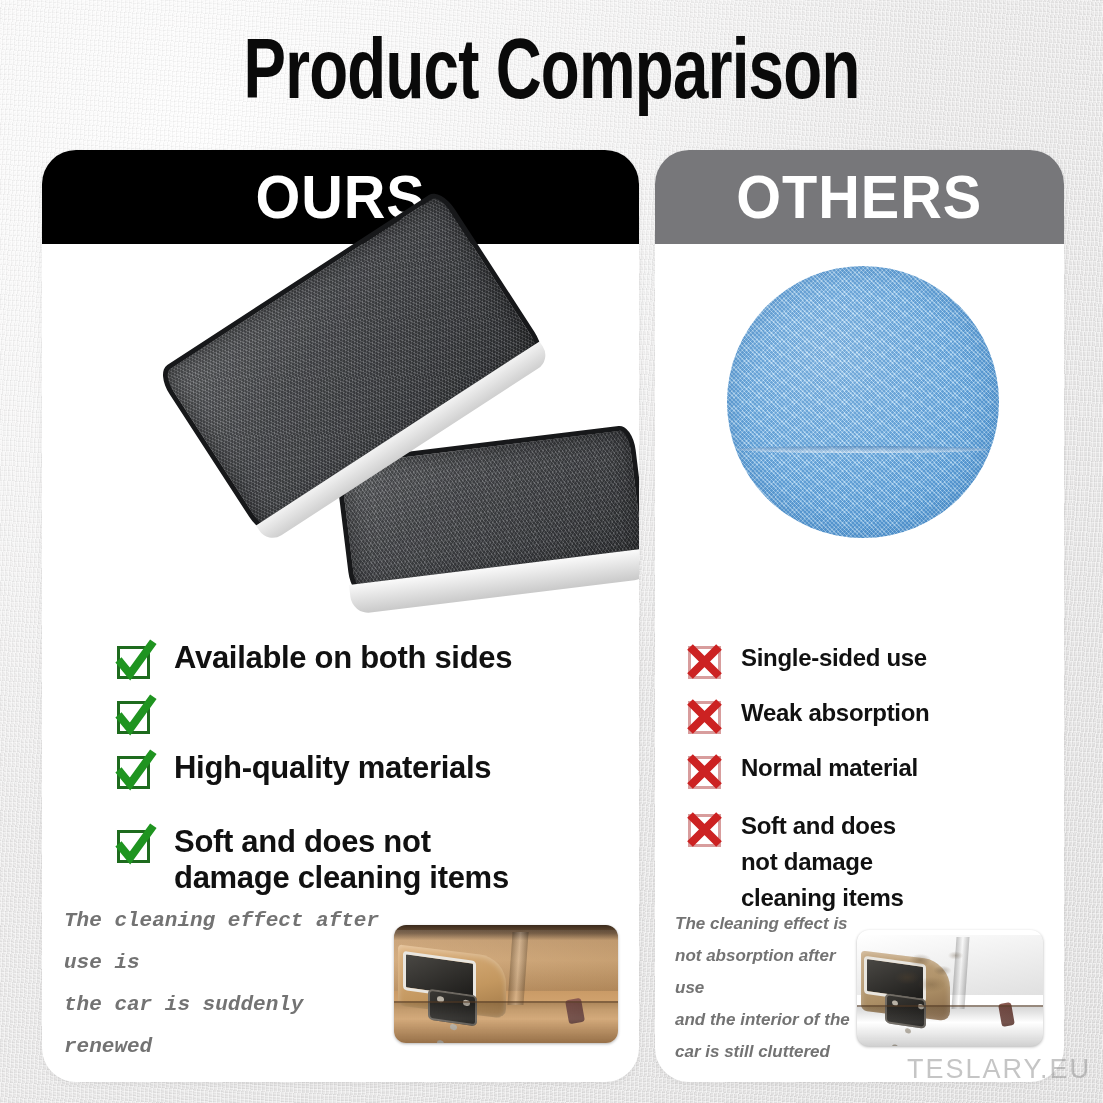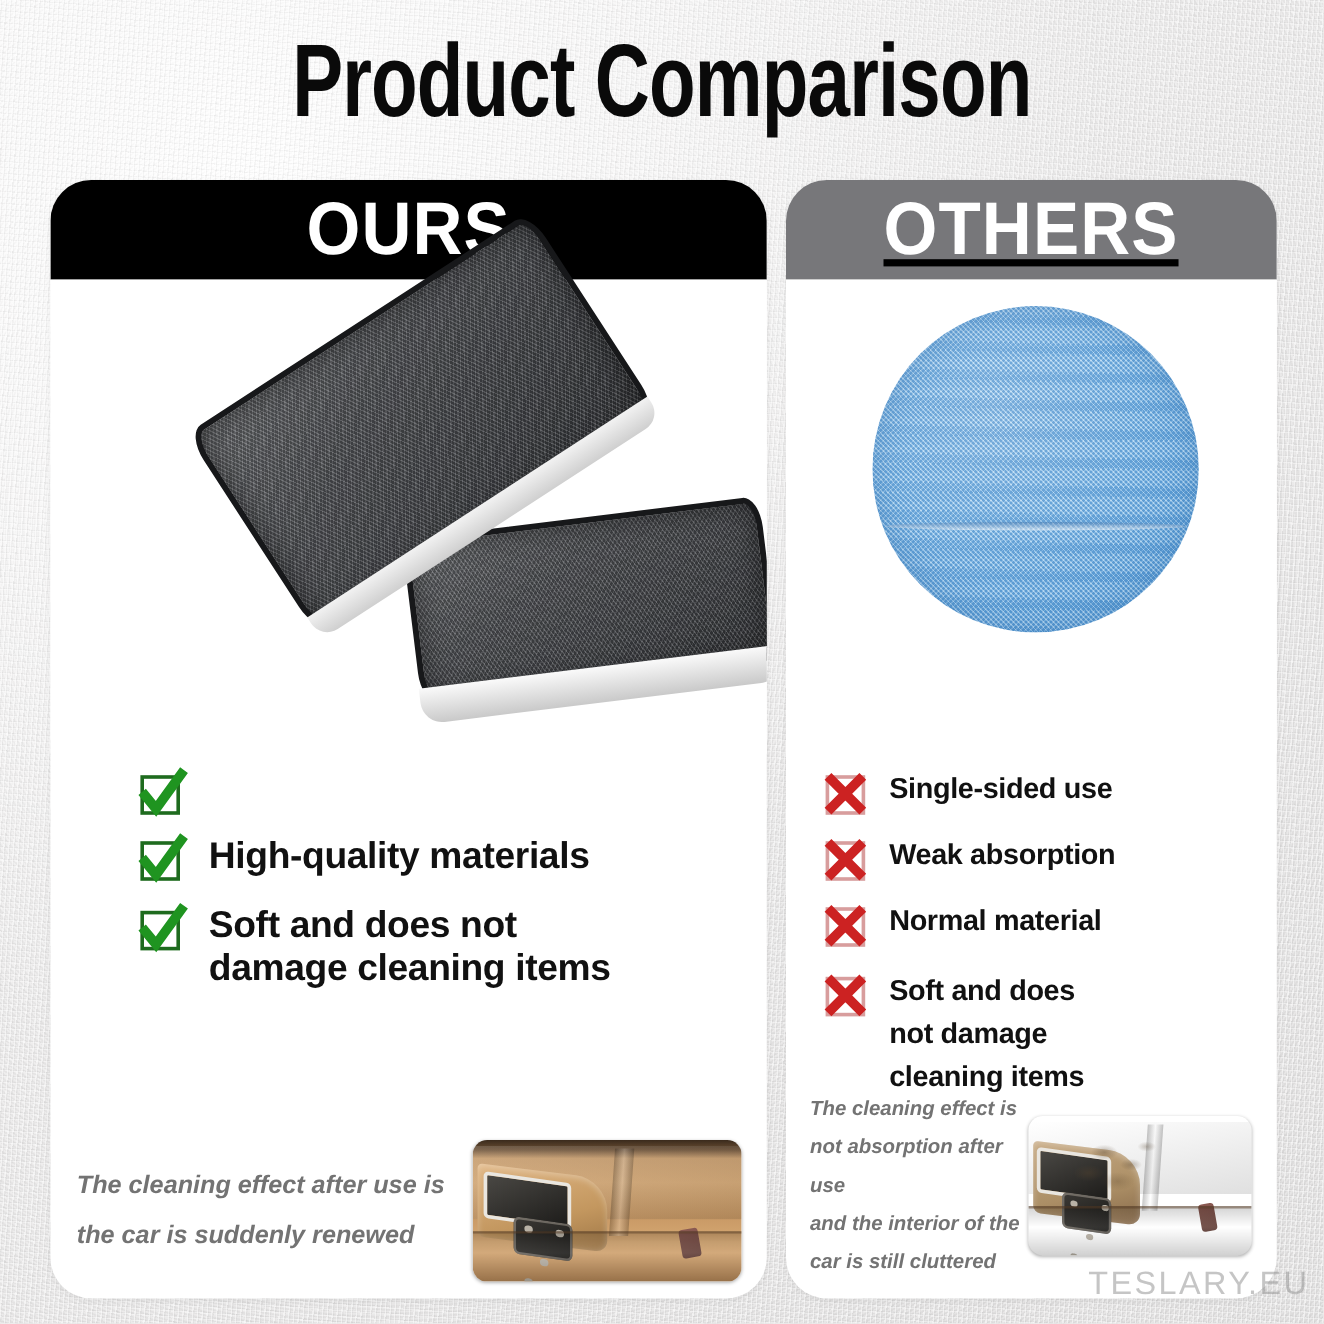--- a/index.html
+++ b/index.html
@@ -62,27 +62,27 @@
     background: #ffffff;
     border-radius: 34px;
     overflow: hidden;
     box-shadow: 0 2px 6px rgba(0,0,0,0.06);
     z-index: 3;
   }
   #card-ours   { left: 42px;  width: 597px; height: 932px; }
   #card-others { left: 655px; width: 409px; height: 932px; }
 
   .card-header {
-    height: 83px;
+    height: 94px;
     display: flex;
     align-items: center;
     justify-content: center;
   }
   #header-ours   { background: #000000; }
-  #header-others { background: #77777a; text-decoration: underline; }
+  #header-others { background: #77777a; }
 
   .header-label {
     color: #ffffff;
     font-family: "Liberation Sans", sans-serif;
     font-weight: bold;
     font-size: 62px;
     line-height: 62px;
     letter-spacing: 1px;
     transform: scaleX(0.93);
   }
@@ -212,20 +212,21 @@
   .caption-text {
     font-family: "Liberation Sans", sans-serif;
     font-style: italic;
     font-weight: bold;
     color: #737373;
   }
   #caption-ours .caption-text {
     font-size: 21px;
     line-height: 42px;
     width: 330px;
+    font-family: Liberation Mono, monospace;
   }
   #caption-others .caption-text {
     font-size: 17px;
     line-height: 32px;
     width: 182px;
   }
 
   
   .car-photo {
     position: relative;
@@ -351,41 +352,50 @@
       <span class="header-label">OURS</span>
     </div>
 
     <div class="hero">
       <div class="sponge" id="sponge-back"></div>
       <div class="sponge" id="sponge-front"></div>
     </div>
 
     <div class="features" id="features-ours">
 
-
       <div class="feature-row">
         <span class="mark mark-check">
           <span class="mark-box"></span>
           <svg width="42" height="42" viewBox="0 0 42 42">
             <path d="M7 21 L16 32 L37 3" fill="none" stroke="#1f9420" stroke-width="8" stroke-linecap="square" stroke-linejoin="miter"></path>
           </svg>
         </span>
+        <span class="feature-text">Available on both sides</span>
       </div>
 
       <div class="feature-row">
         <span class="mark mark-check">
           <span class="mark-box"></span>
           <svg width="42" height="42" viewBox="0 0 42 42">
             <path d="M7 21 L16 32 L37 3" fill="none" stroke="#1f9420" stroke-width="8" stroke-linecap="square" stroke-linejoin="miter"></path>
           </svg>
         </span>
+      </div>
+
+      <div class="feature-row">
+        <span class="mark mark-check">
+          <span class="mark-box"></span>
+          <svg width="42" height="42" viewBox="0 0 42 42">
+            <path d="M7 21 L16 32 L37 3" fill="none" stroke="#1f9420" stroke-width="8" stroke-linecap="square" stroke-linejoin="miter"></path>
+          </svg>
+        </span>
         <span class="feature-text">High-quality materials</span>
       </div>
 
-      <div class="feature-row" style="margin-top:14px;">
+      <div class="feature-row" style="margin-top:30px;">
         <span class="mark mark-check">
           <span class="mark-box"></span>
           <svg width="42" height="42" viewBox="0 0 42 42">
             <path d="M7 21 L16 32 L37 3" fill="none" stroke="#1f9420" stroke-width="8" stroke-linecap="square" stroke-linejoin="miter"></path>
           </svg>
         </span>
         <span class="feature-text" style="white-space:pre-line;">Soft and does not
 damage cleaning items</span>
       </div>
 

